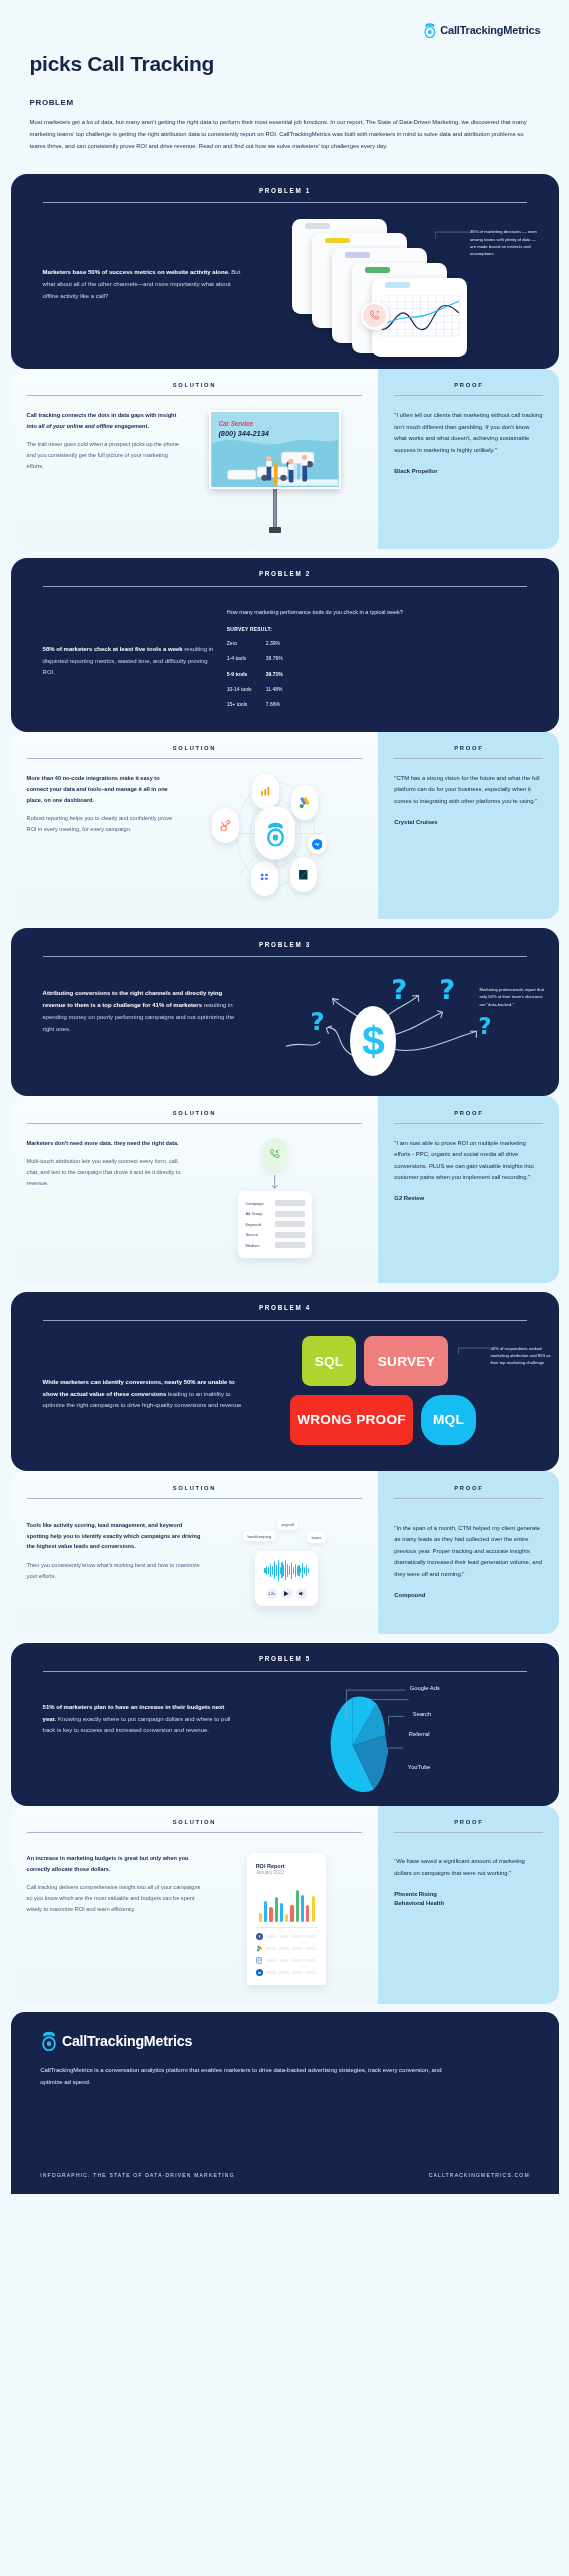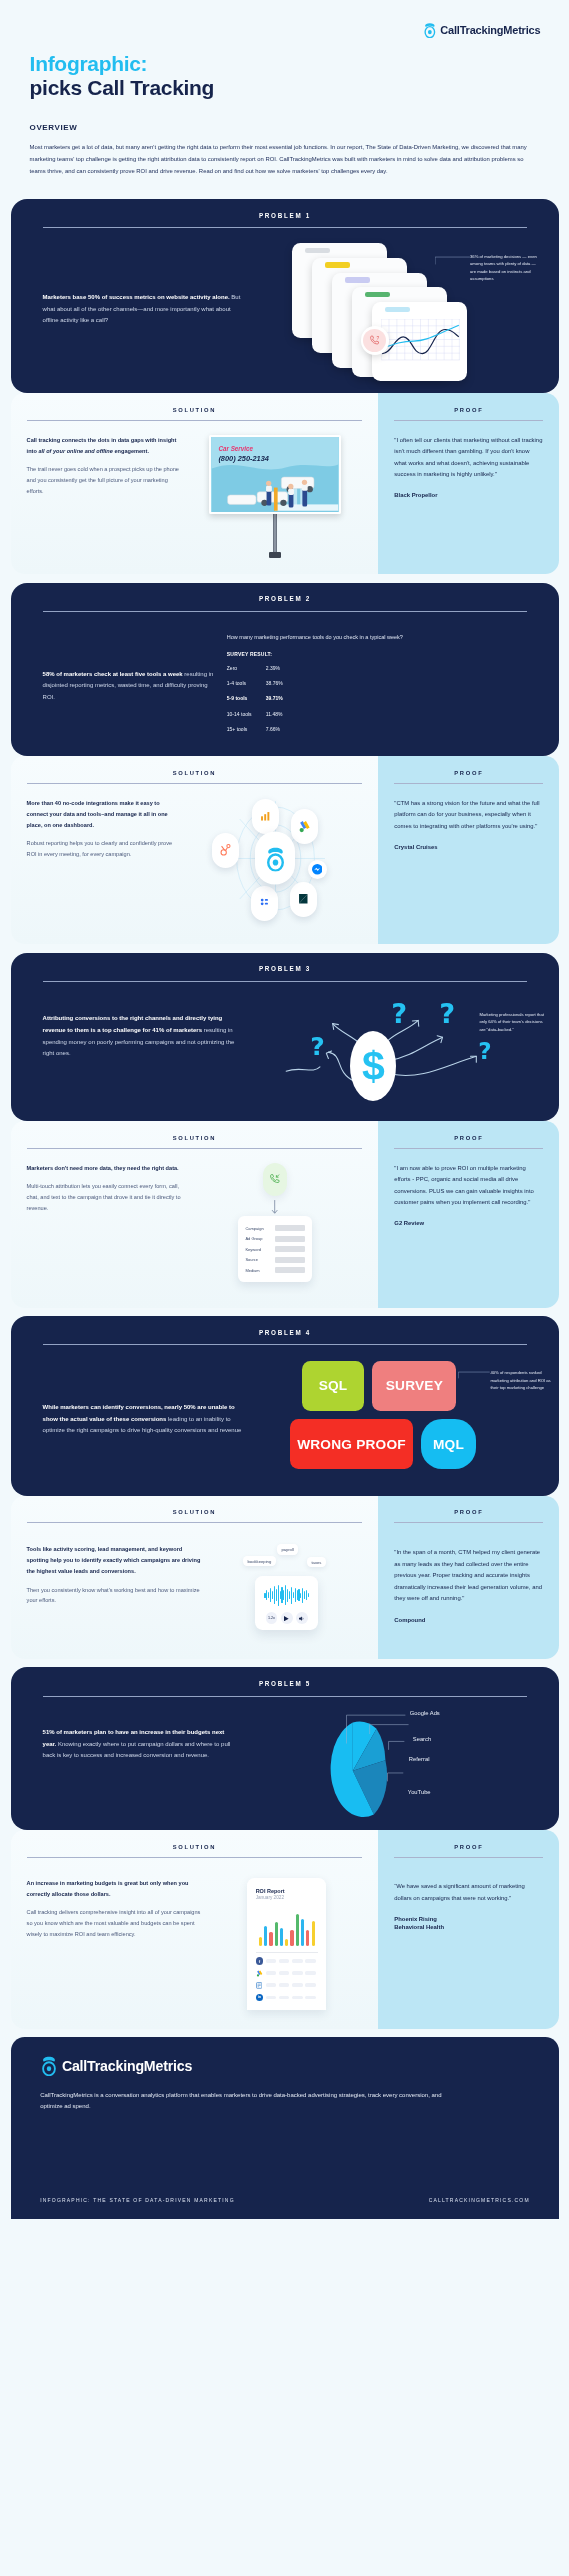--- a/index.html
+++ b/index.html
@@ -164,27 +164,26 @@
             <path d="M4 7c0-3 3.5-5 9-5s9 2 9 5c0 1.4-1 2.2-2.2 1.6C17.8 7.6 15.6 7 13 7S8.2 7.6 6.2 8.6C5 9.2 4 8.4 4 7z" fill="#22bdf0"></path>
             <ellipse cx="13" cy="19" rx="9" ry="10.5" fill="none" stroke="#22bdf0" stroke-width="2.6"></ellipse>
             <ellipse cx="13" cy="19" rx="3.6" ry="4.2" fill="#22bdf0"></ellipse>
           </svg>
         </span>
         <span class="brand-name">CallTrackingMetrics</span>
       </div>
     </div>
 
     <div class="title">
-      <div class="title-line accent">Infographic:</div>
       <div class="title-line">picks Call Tracking</div>
     </div>
   </div>
 
   <div class="overview">
-    <h2>OVERVIEW</h2>
+    <h2>PROBLEM</h2>
     <p>Most marketers get a lot of data, but many aren't getting the right data to perform their most essential job functions. In our report, The State of Data-Driven Marketing, we discovered that many marketing teams' top challenge is getting the right attribution data to consistently report on ROI. CallTrackingMetrics was built with marketers in mind to solve data and attribution problems so teams thrive, and can consistently prove ROI and drive revenue. Read on and find out how we solve marketers' top challenges every day.</p>
   </div>
 
   <div class="problem">
     <div class="problem-label">PROBLEM 1</div>
     <div class="rule"></div>
     <div class="problem-body" style="min-height:158px;">
       <div class="problem-text">
         <b>Marketers base 50% of success metrics on website activity alone.</b><span> But what about all of the other channels—and more importantly what about offline activity like a call?</span>
       </div>
@@ -270,21 +269,21 @@
                     <rect x="145" y="98" width="11" height="12" rx="3"></rect>
                     <rect x="171" y="90" width="11" height="12" rx="3"></rect>
                   </g>
                 <g fill="#f0c0a0">
                     <circle cx="108" cy="88" r="5"></circle>
                     <circle cx="150" cy="94" r="5"></circle>
                     <circle cx="176" cy="86" r="5"></circle>
                   </g>
               </svg>
               <div class="bb-title">Car Service</div>
-              <div class="bb-phone">(800) 250-2134</div>
+              <div class="bb-phone">(800) 344-2134</div>
             </div>
             <div class="bb-pole"></div>
             <div class="bb-base"></div>
           </div>
         </div>
       </div>
     </div>
     <div class="proof">
       <div class="sp-head">PROOF</div>
       <div class="sp-rule" style="margin:6.9px 0 0 0;"></div>
@@ -503,21 +502,21 @@
   <div class="problem">
     <div class="problem-label">PROBLEM 4</div>
     <div class="rule"></div>
     <div class="problem-body" style="min-height:106px;">
       <div class="problem-text" style="width:44%;">
         <b>While marketers can identify conversions, nearly 50% are unable to show the actual value of these conversions</b><span> leading to an inability to optimize the right campaigns to drive high-quality conversions and revenue</span>
       </div>
       <div class="problem-visual">
         <div class="tags" style="width:174px;margin-left:-5.3px;">
           <div class="tagrow">
-            <span class="tag" style="background:#aed430;width:62px;height:50px;font-size:13.7px;">SQL</span>
+            <span class="tag" style="background:#aed430;width:54px;height:50px;font-size:13.7px;">SQL</span>
             <span class="tag" style="background:#ef7f7f;width:84px;height:50px;font-size:13.7px;">SURVEY</span>
           </div>
           <div class="tagrow" style="margin-left:-11.6px;">
             <span class="tag" style="background:#f42e25;width:131px;height:50px;font-size:13.7px;">WRONG PROOF</span>
             <span class="tag" style="background:#15bdf2;width:59px;height:50px;font-size:13.7px;border-radius:21px;">MQL</span>
           </div>
         </div>
         <div style="position:absolute;right:-24px;top:8.4px;display:flex;align-items:flex-start;">
           <svg width="32" height="8.4" style="margin-top:2.1px;" viewBox="0 0 60 16">
               <path d="M0 14 V2 H60" fill="none" stroke="#8b9ec0" stroke-width="1"></path>

